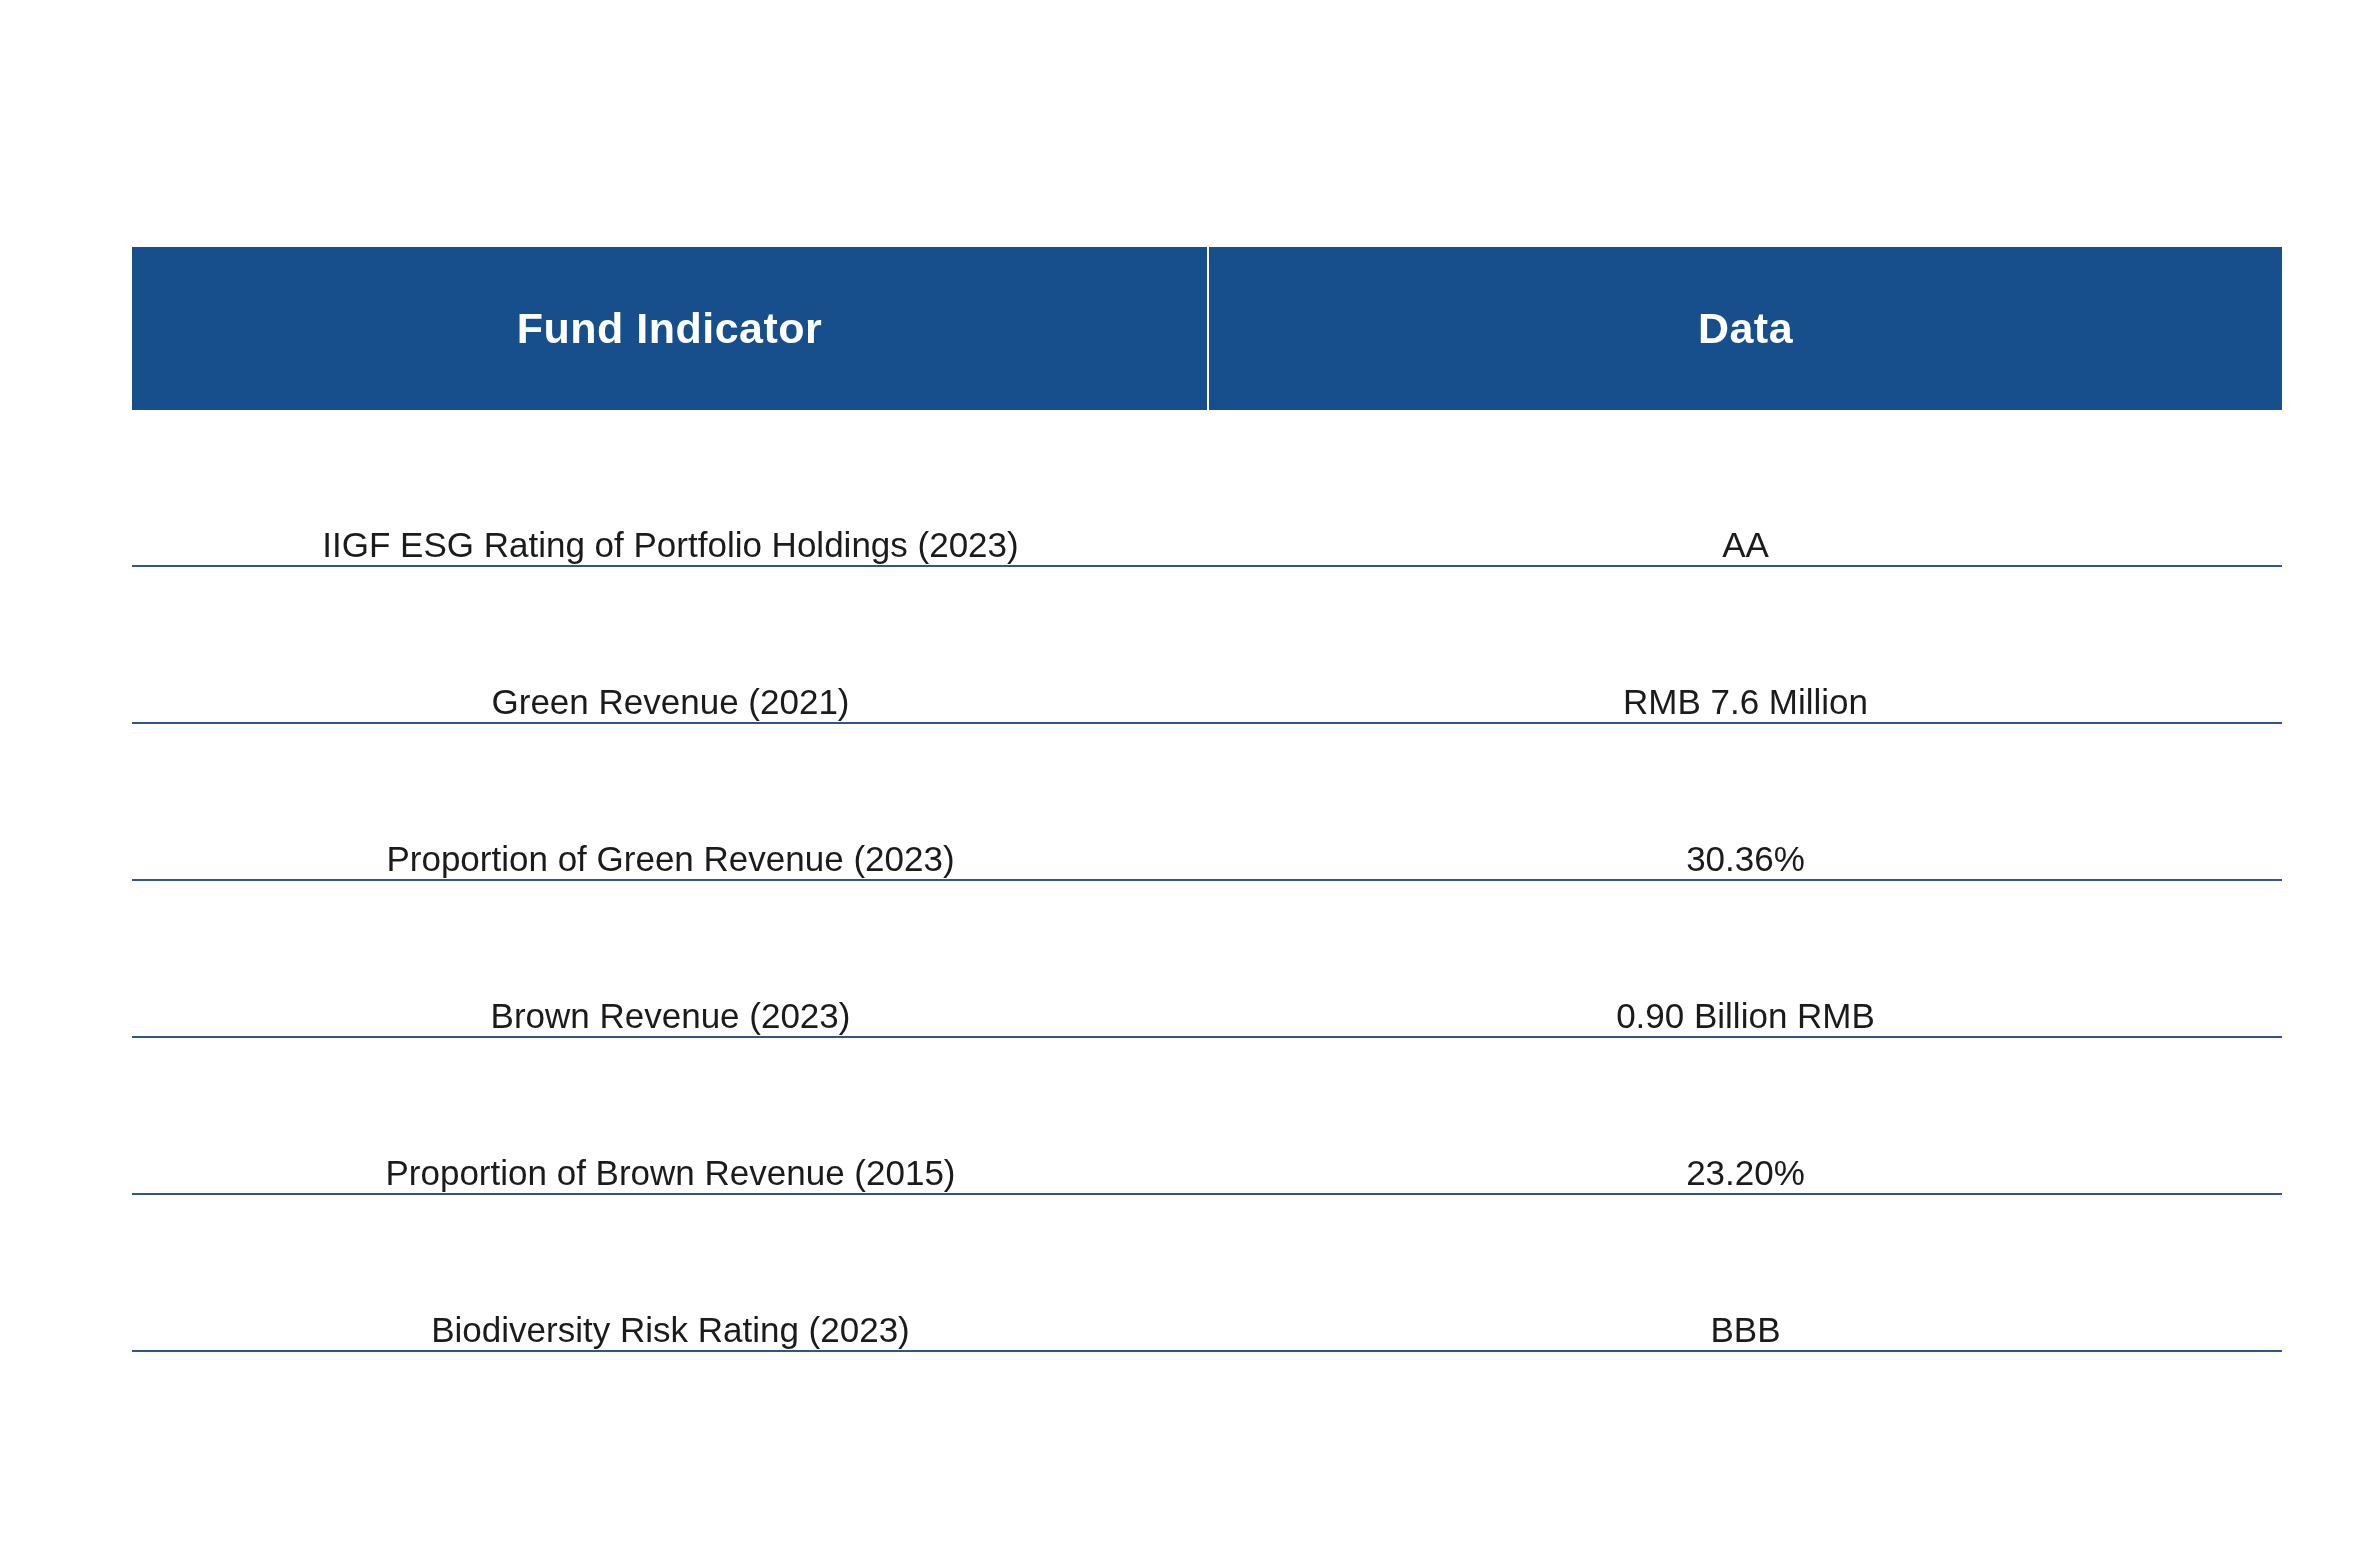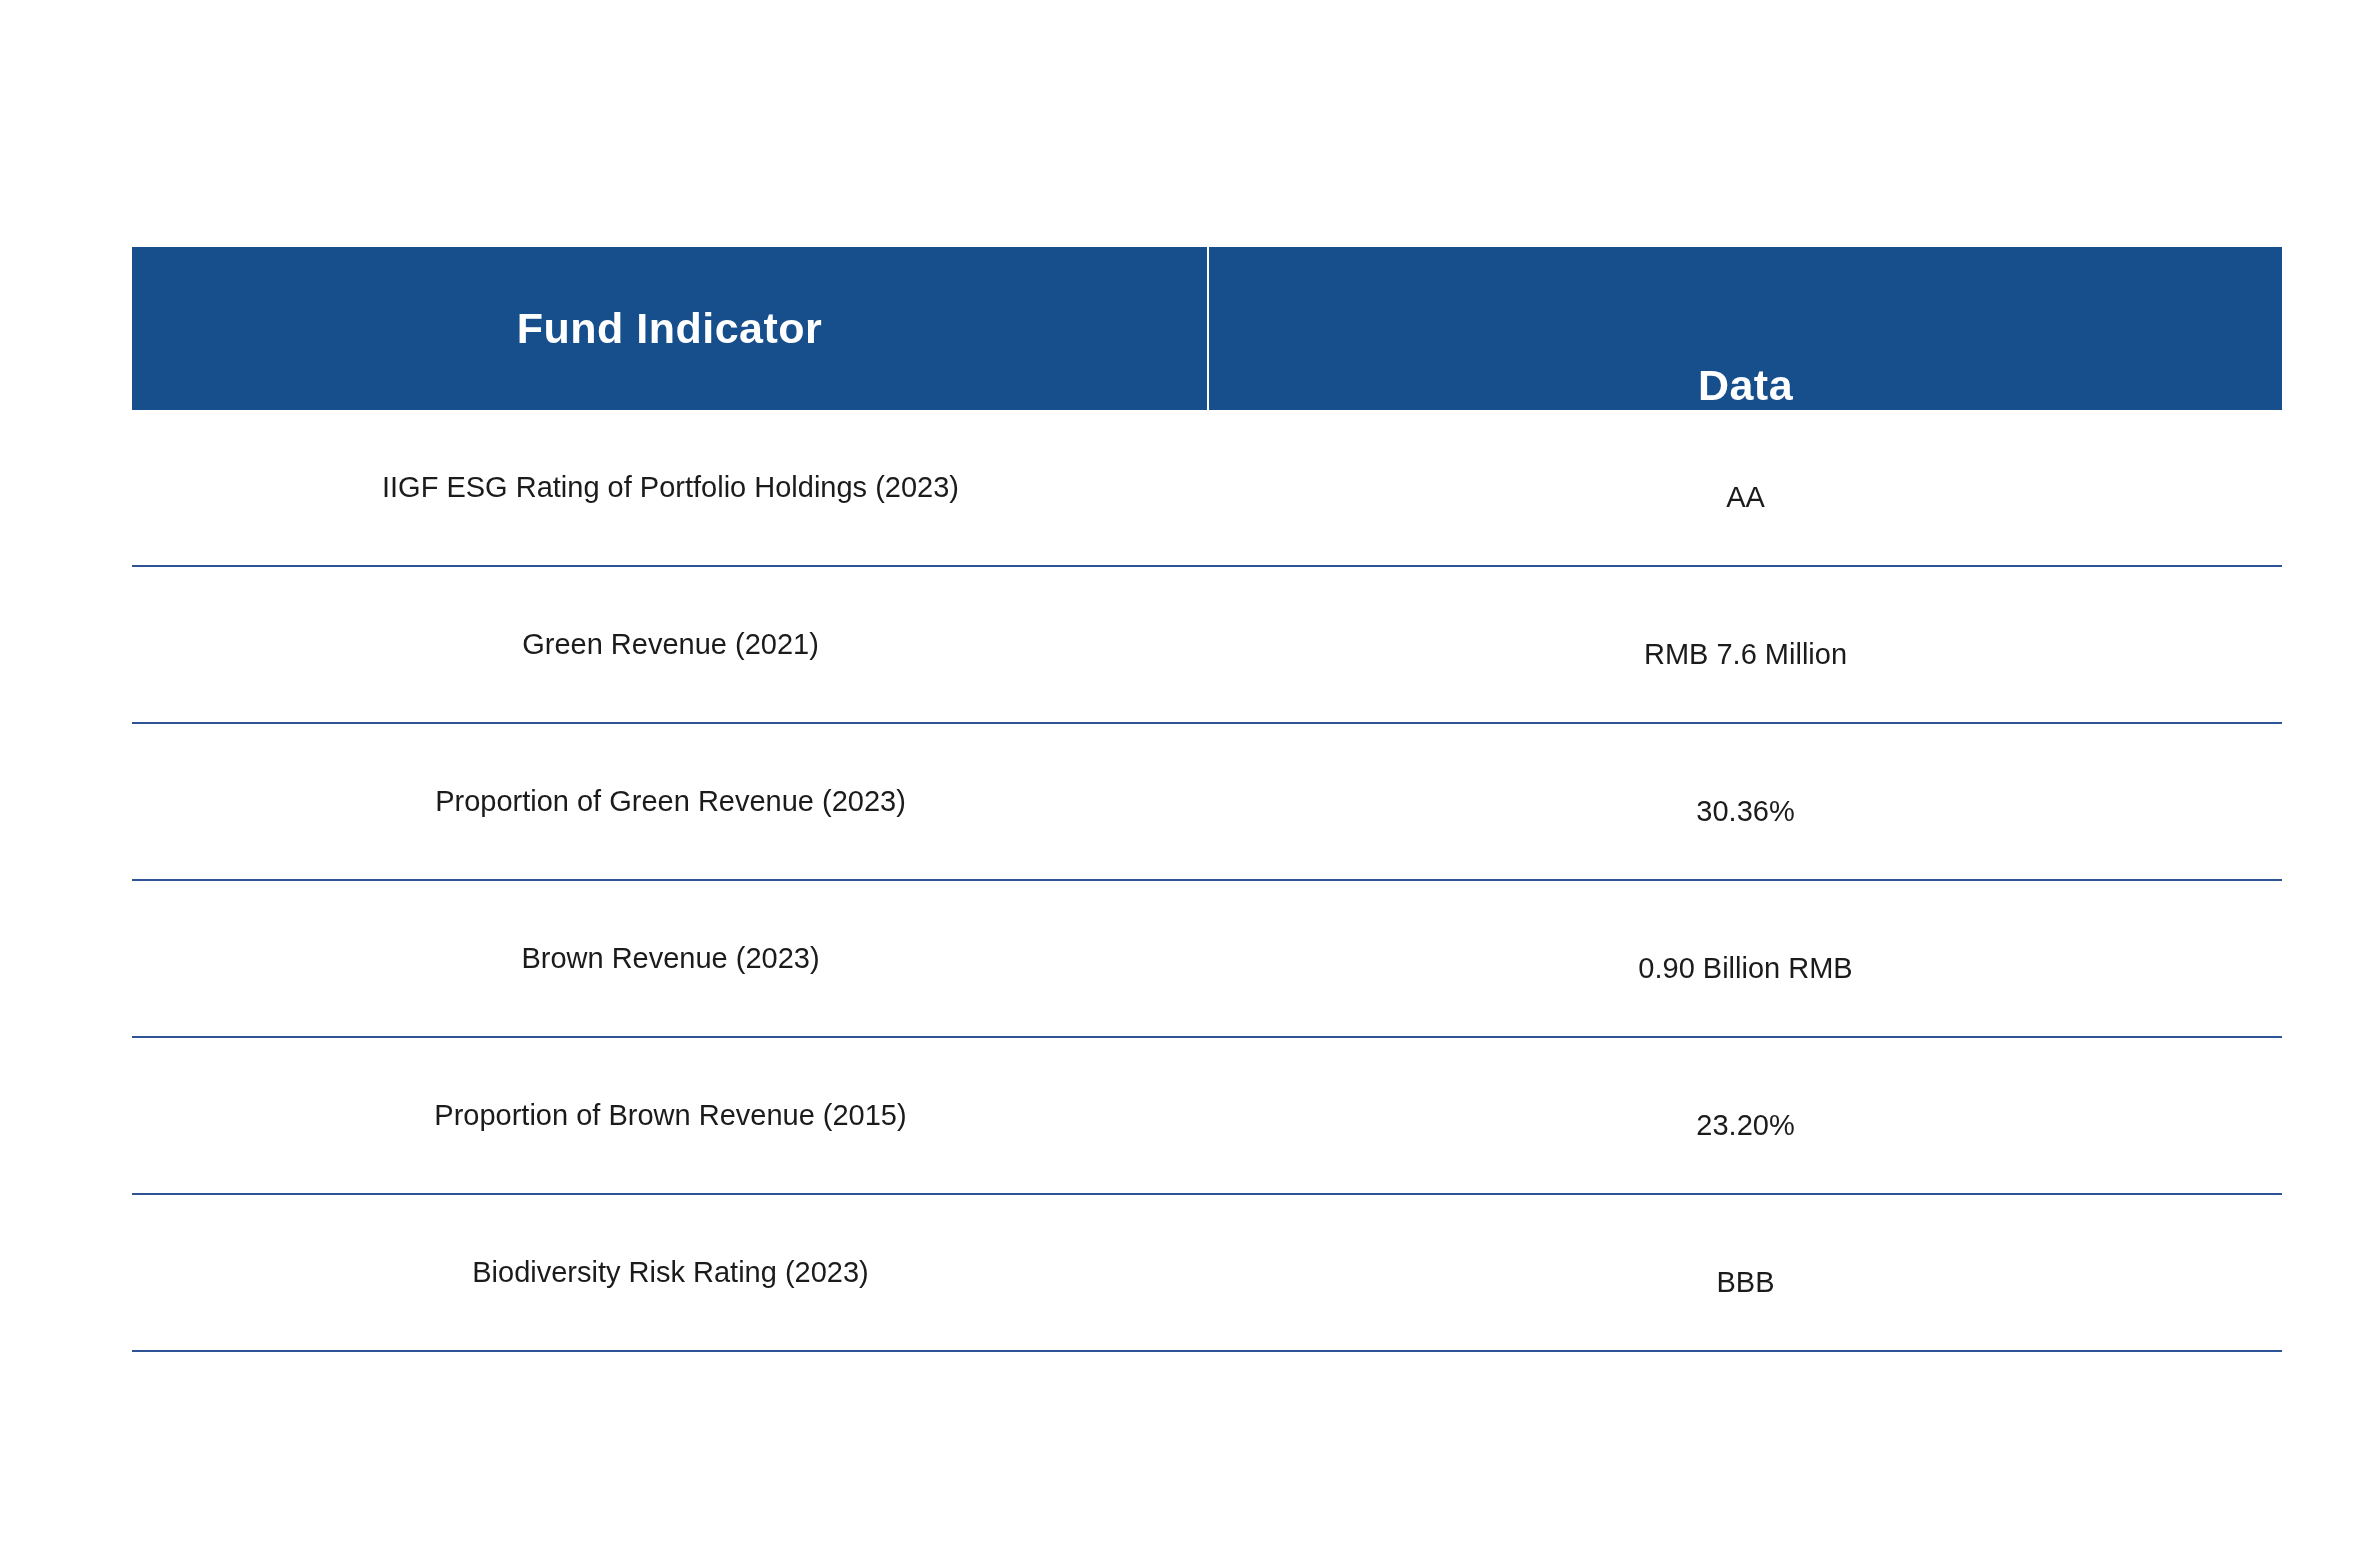--- a/index.html
+++ b/index.html
@@ -35,34 +35,33 @@
     font-weight: 700;
     letter-spacing: 0.5px;
   }
   .header-cell.col-indicator {
     width: 1077px;
     border-right: 2.8px solid #ffffff;
     box-sizing: border-box;
   }
   .header-cell.col-data {
     flex: 1;
-    align-items: flex-end;
   }
   .table-row {
     display: flex;
     height: 155px;
     border-bottom: 2.8px solid #2F5496;
     background: #ffffff;
   }
   .body-cell {
     display: flex;
-    align-items: center;
+    align-items: flex-end;
     justify-content: center;
     color: #1B1B1B;
-    font-size: 29px;
+    font-size: 35px;
     font-weight: 400;
   }
   .body-cell.col-indicator {
     width: 1077px;
     box-sizing: border-box;
   }
   .body-cell.col-data {
     flex: 1;
     margin-top: 20px;
   }

